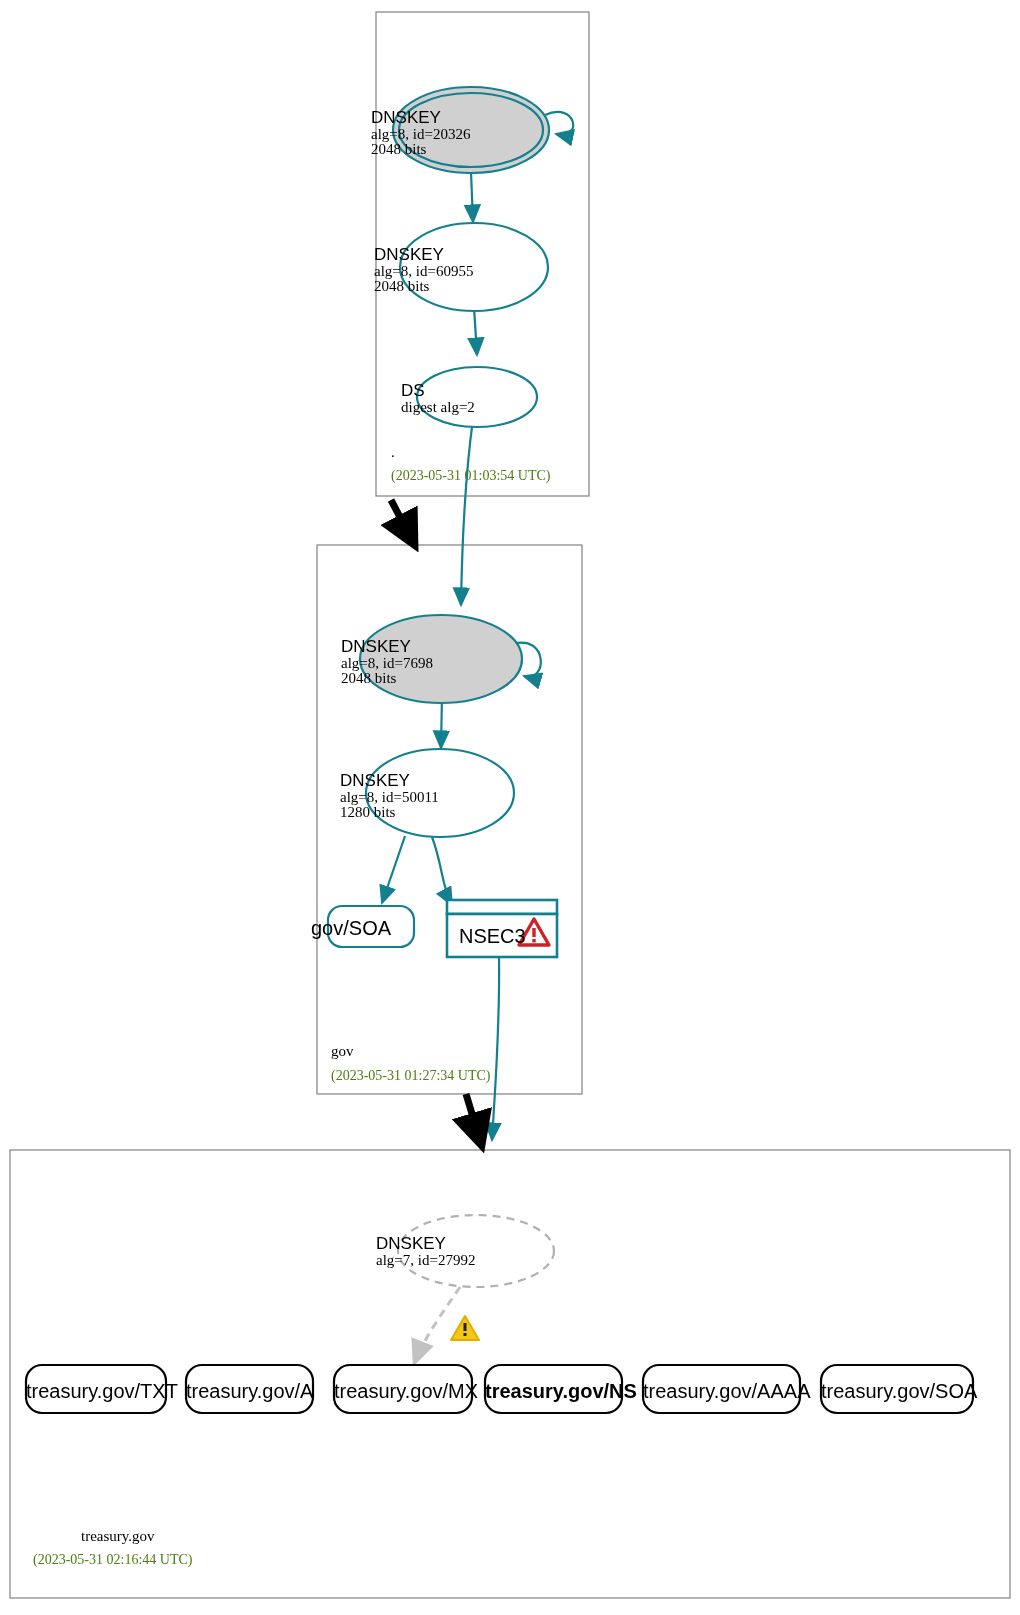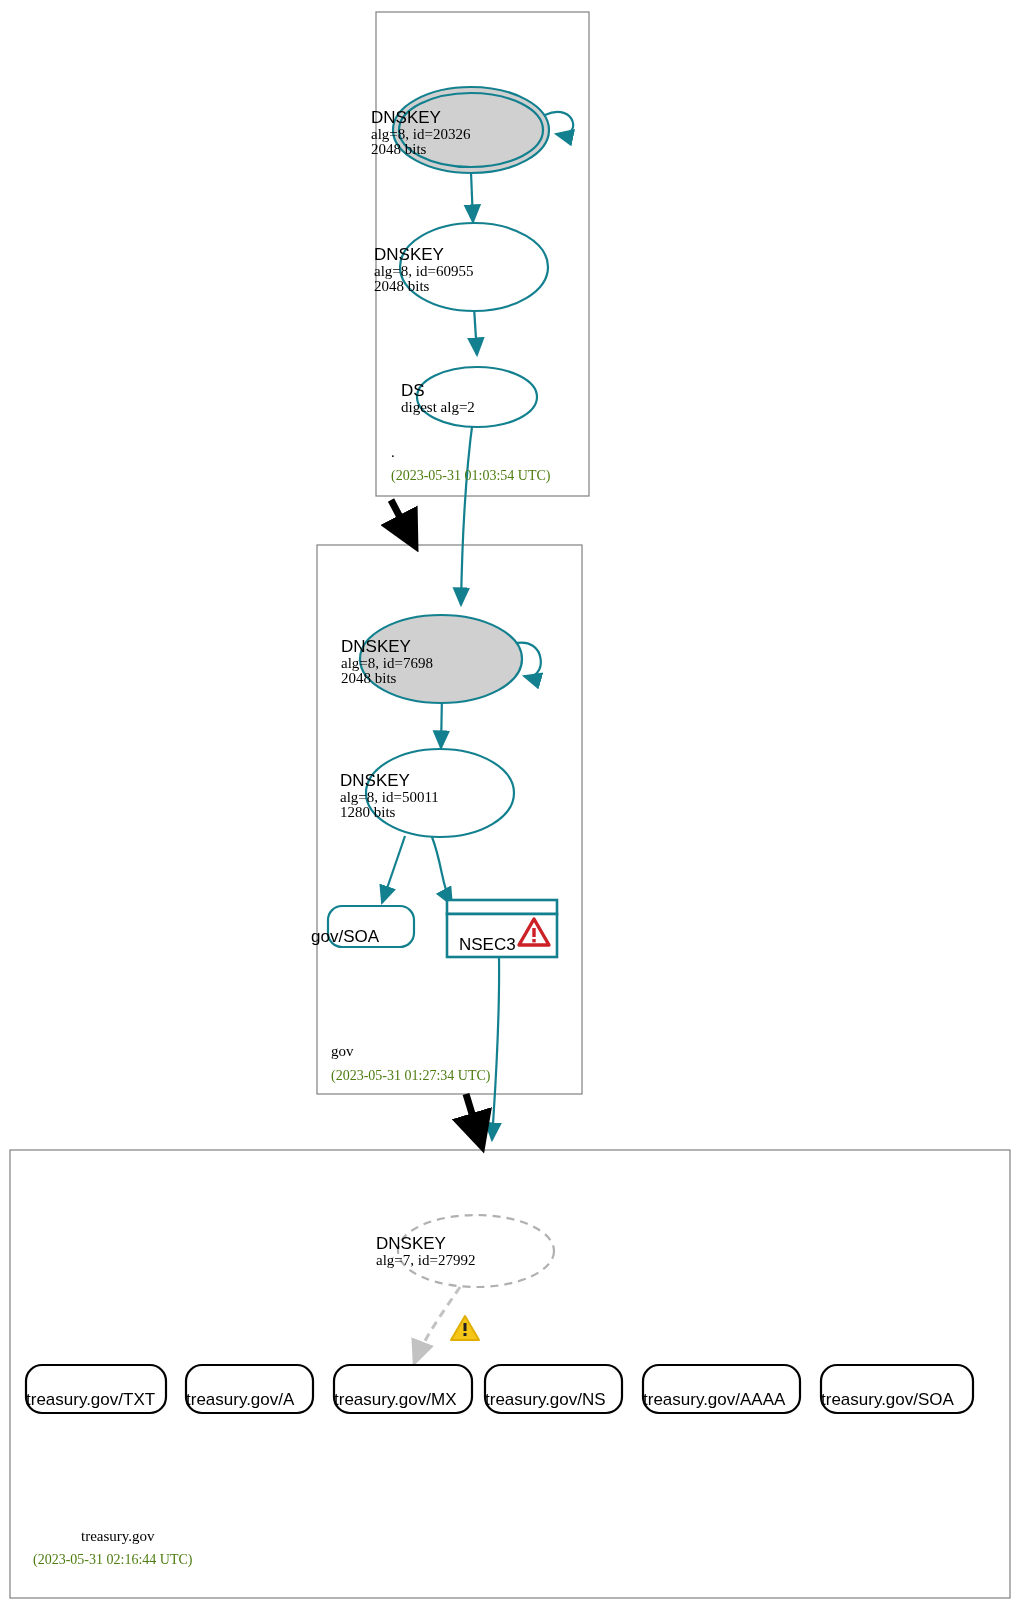--- a/index.html
+++ b/index.html
@@ -4,21 +4,21 @@
 <style>
   html,body{margin:0;padding:0;background:#ffffff;}
   body{width:1020px;height:1615px;position:relative;
        font-family:"Liberation Serif", serif;}
   .canvas{position:absolute;left:0;top:0;width:1020px;height:1615px;}
   svg.layer{position:absolute;left:0;top:0;width:1020px;height:1615px;overflow:visible;}
   .node-label{position:absolute;text-align:left;pointer-events:none;
               font-family:"Liberation Serif", serif;color:#000;}
   .ttl-main{font-size:17px;line-height:19px;font-family:"Liberation Sans", sans-serif;}
   .ttl-sub{font-size:15px;line-height:15px;}
-  .rrset-txt{font-size:17px;font-family:"Liberation Sans", sans-serif;margin-top:10px;}
+  .rrset-txt{font-size:20px;font-family:"Liberation Sans", sans-serif;}
   .zone-name{position:absolute;font-size:15px;color:#000;}
   .zone-date{position:absolute;font-size:14px;color:#4d7c0f;}
 </style>
 </head>
 <body>
 
 <div class="canvas">
 
   <svg class="layer" viewBox="0 0 1020 1615">
     <defs>
@@ -137,20 +137,20 @@
   <div class="zone-date" style="left:331px;top:1068px;">(2023-05-31 01:27:34 UTC)</div>
 
   <div class="node-label" style="left:376px;top:1234px;width:200px;">
     <div class="ttl-main">DNSKEY</div>
     <div class="ttl-sub">alg=7, id=27992</div>
   </div>
 
   <div class="node-label rrset-txt" style="left:26px;top:1380px;width:164px;">treasury.gov/TXT</div>
   <div class="node-label rrset-txt" style="left:186px;top:1380px;width:127px;">treasury.gov/A</div>
   <div class="node-label rrset-txt" style="left:334px;top:1380px;width:156px;">treasury.gov/MX</div>
-  <div class="node-label rrset-txt" style="left:485px;top:1380px;width:137px;">treasury.gov/NS</div>
+  <div class="node-label rrset-txt" style="left:485px;top:1380px;width:137px;font-weight:bold;">treasury.gov/NS</div>
   <div class="node-label rrset-txt" style="left:643px;top:1380px;width:157px;">treasury.gov/AAAA</div>
   <div class="node-label rrset-txt" style="left:821px;top:1380px;width:152px;">treasury.gov/SOA</div>
 
   <div class="zone-name" style="left:33px;top:1528px;margin-left:48px;">treasury.gov</div>
   <div class="zone-date" style="left:33px;top:1552px;">(2023-05-31 02:16:44 UTC)</div>
 
 </div>
 
 </body></html>

